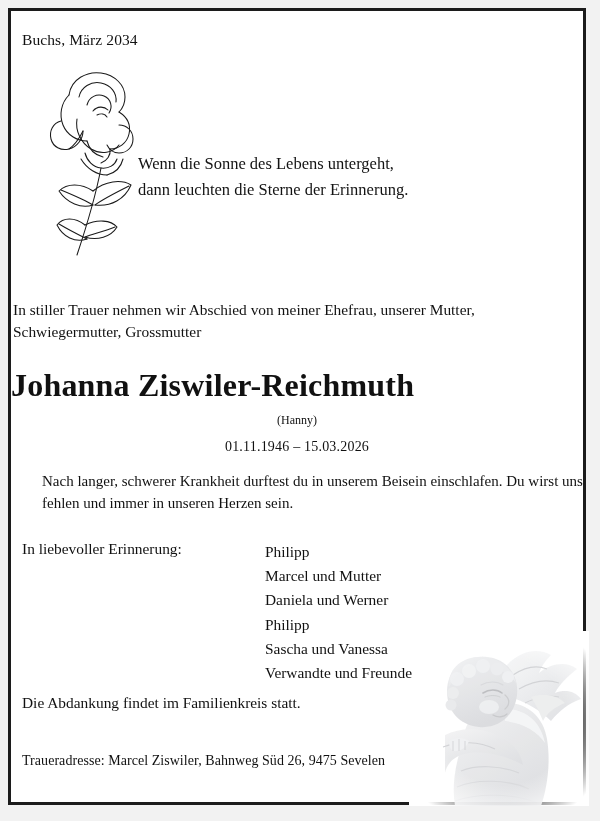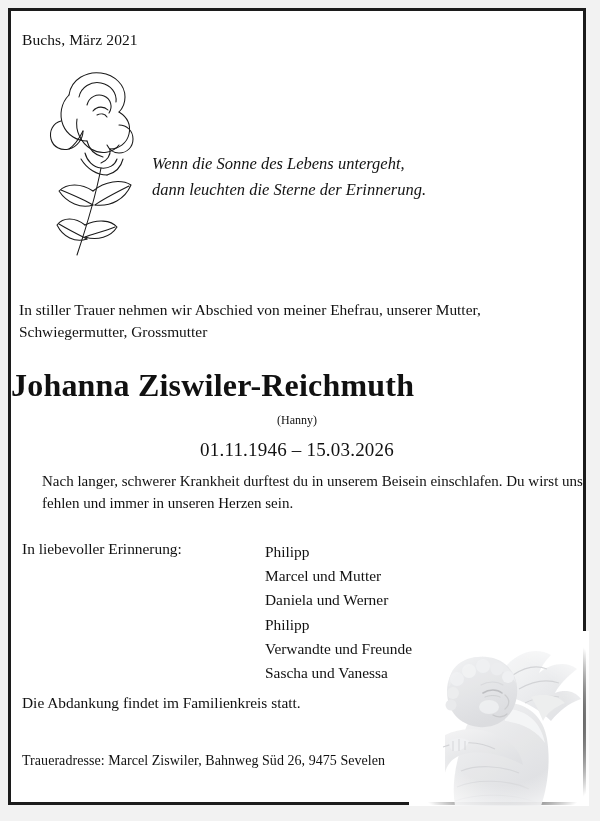--- a/index.html
+++ b/index.html
@@ -63,32 +63,31 @@
     position: absolute;
     left: 20px;
     top: 52px;
     width: 120px;
     height: 195px;
   }
   #rose-art svg { display: block; width: 100%; height: 100%; }
 
   .verse {
     position: absolute;
-    left: 141px;
+    left: 127px;
     top: 140px;
-    font-style: italic;
     font-size: 16.5px;
     line-height: 26px;
     color: #131313;
     white-space: nowrap;
   }
 
   .intro {
     position: absolute;
-    left: 8px;
+    left: 2px;
     top: 288px;
     width: 560px;
     font-size: 15.4px;
     line-height: 22px;
   }
 
   .name {
     position: absolute;
     left: 0;
     right: 0;
@@ -106,21 +105,21 @@
     text-align: center;
     font-size: 12px;
   }
 
   .dates {
     position: absolute;
     left: 0;
     right: 0;
     top: 428px;
     text-align: center;
-    font-size: 19px;
+    font-size: 14px;
     letter-spacing: .2px;
   }
 
   .message {
     position: absolute;
     left: 23px;
     top: 459px;
     width: 566px;
     font-size: 15px;
     line-height: 22px;
@@ -242,21 +241,21 @@
             <path d="M46 170 C68 162 104 162 128 172" fill="none" stroke="#d9dadd" stroke-width="1.1"></path>
 
             <path d="M122 66 C134 62 148 64 156 72 C146 76 138 82 134 90
                      C130 80 126 72 122 66 Z" fill="#eceded"></path>
           </g>
 
           <rect x="0" y="0" width="180" height="175" fill="url(#angFade)"></rect>
         </svg>
       </div>
 
-      <div class="place-date">Buchs, März 2021</div>
+      <div class="place-date">Buchs, März 2034</div>
 
       <div id="rose-art">
         <svg viewBox="0 0 120 195" xmlns="http://www.w3.org/2000/svg" fill="none" stroke="#1a1a1a" stroke-width="1.05" stroke-linecap="round" stroke-linejoin="round">
 
           <path d="M38 32 C40 16 56 8 70 10 C84 12 94 22 94 34
                    C94 40 92 45 88 49"></path>
           <path d="M38 32 C30 40 28 52 32 62 C36 72 46 78 56 78"></path>
           <path d="M88 49 C96 54 100 62 98 71 C96 80 88 86 79 86"></path>
 
           <path d="M48 34 C50 24 60 18 70 20 C80 22 86 30 85 39"></path>
@@ -306,22 +305,22 @@
 
       <div class="message">Nach langer, schwerer Krankheit durftest du in unserem Beisein einschlafen. Du wirst uns fehlen und immer in unseren Herzen sein.</div>
 
       <div class="survivors">
         <div class="survivors-label">In liebevoller Erinnerung:</div>
         <div class="survivors-names">
           <div>Philipp</div>
           <div>Marcel und Mutter</div>
           <div>Daniela und Werner</div>
           <div>Philipp</div>
+          <div>Sascha und Vanessa</div>
           <div>Verwandte und Freunde</div>
-          <div>Sascha und Vanessa</div>
         </div>
       </div>
 
       <div class="ceremony">Die Abdankung findet im Familienkreis statt.</div>
 
       <div class="condolence">Traueradresse: Marcel Ziswiler, Bahnweg Süd 26, 9475 Sevelen</div>
 
     </div>
   </div>
 </div>

